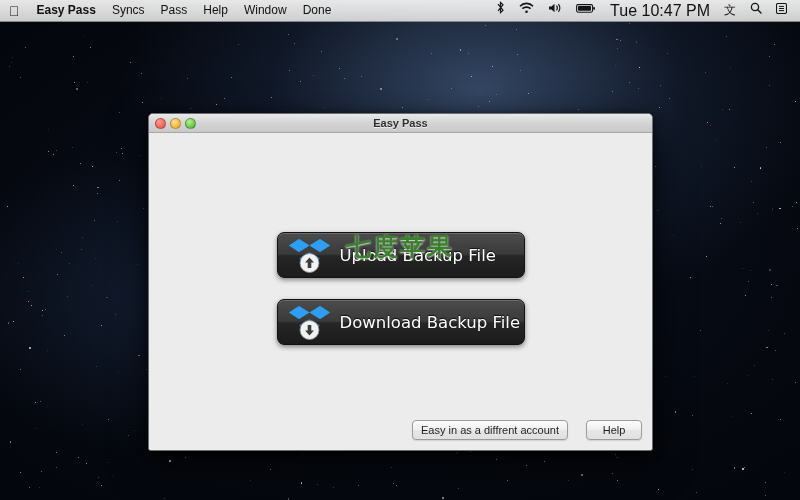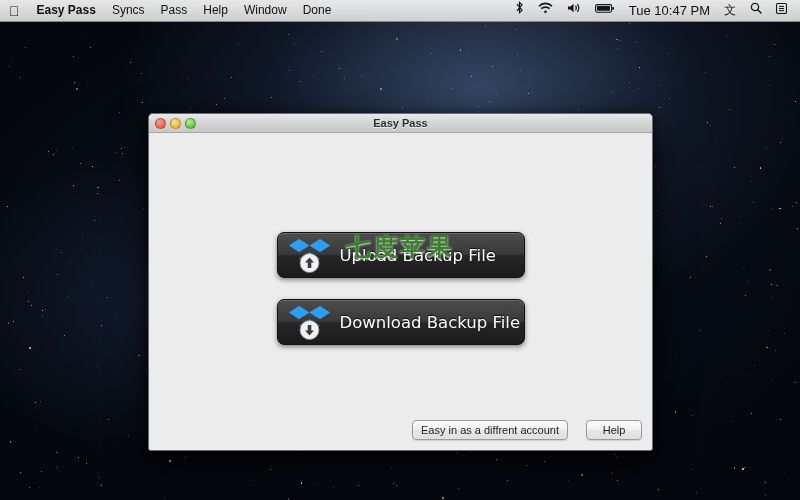--- a/index.html
+++ b/index.html
@@ -26,21 +26,21 @@
     display: flex; align-items: center;
     font-size: 12px; color: #111;
     z-index: 30;
   }
   #menubar .left { display:flex; align-items:center; }
   #menubar .right { margin-left:auto; display:flex; align-items:center; padding-right:6px; }
   .menu-item { padding: 0 8px; line-height: 21px; height:21px; white-space:nowrap; }
   .menu-item.bold { font-weight: bold; }
   .apple-logo { padding: 0 9px 0 9px; font-size: 14px; line-height: 20px; }
   .mb-icon { padding: 0 7px; line-height: 21px; font-size: 12px; color:#141414; }
-  .mb-clock { padding: 0 7px; line-height:21px; font-size:13px; }
+  .mb-clock { padding: 0 7px; line-height:21px; font-size:16px; }
 
   
   #headline {
     position:absolute; top: 44px; left:0; right:0;
     text-align:center; color:#fff; font-size: 25px;
     font-family: "DejaVu Sans", sans-serif;
     font-weight: 400; letter-spacing: 0.2px;
     text-shadow: 0 1px 3px rgba(0,0,0,0.7);
     z-index: 5;
   }

